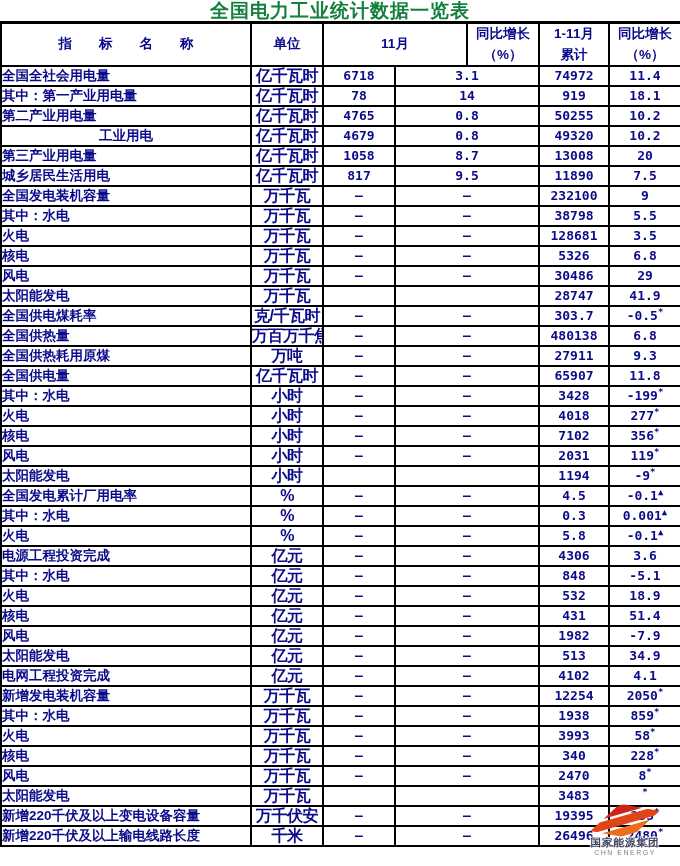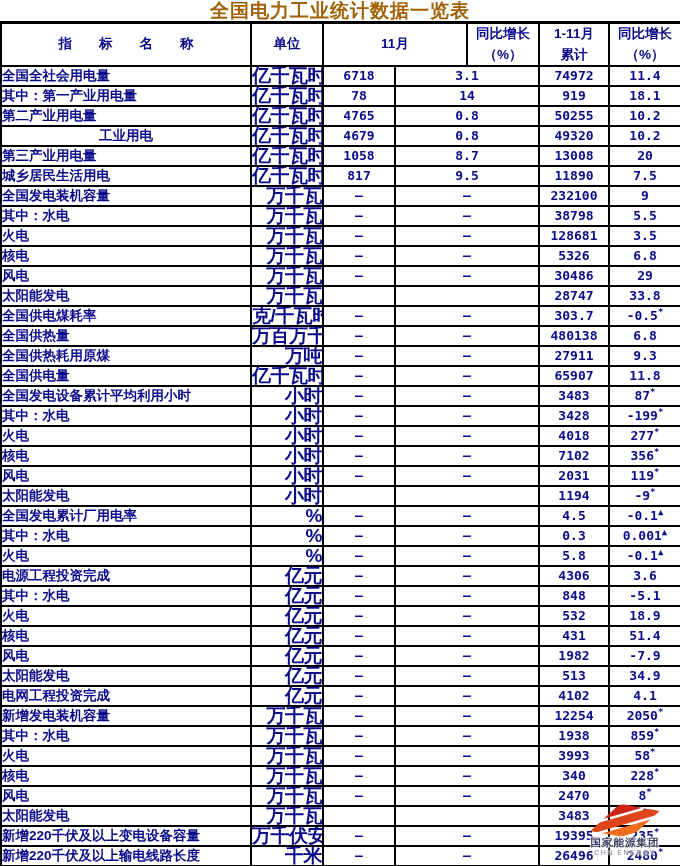--- a/index.html
+++ b/index.html
@@ -2,39 +2,39 @@
 <html><head>
 <meta charset="utf-8">
 <style>
   html,body{margin:0;padding:0;}
   body{
     width:680px;height:866px;background:#ffffff;position:relative;overflow:hidden;
     font-family:"Liberation Sans", sans-serif;
   }
   .title{
     height:21px;line-height:21px;text-align:center;
-    color:#a16207;font-weight:bold;font-size:19px;letter-spacing:1px;
+    color:#15803d;font-weight:bold;font-size:19px;letter-spacing:1px;
   }
   table.tbl{
     border-collapse:collapse;table-layout:fixed;width:680px;
     color:#0a0a8a;font-weight:bold;
   }
   table.tbl{border-top:3px solid #000;}
   .tbl th,.tbl td{
     border:2px solid #000;padding:0;overflow:hidden;white-space:nowrap;
   }
   thead th{
     height:41px;font-size:13.5px;text-align:center;line-height:1.5;vertical-align:middle;
   }
   tbody td{height:18px;font-size:13.5px;line-height:18px;vertical-align:middle;}
   .c-ind{text-align:left;margin-left:24px;}
   .lvl0{padding-left:7px;}
   .lvl1{padding-left:144px;}
   .lvl2{padding-left:200px;text-align:center;}
-  .c-unit{text-align:right;font-size:19px;letter-spacing:-0.5px;}
+  .c-unit{text-align:center;font-size:16px;letter-spacing:-0.5px;}
   .c-num{
     text-align:center;
     font-family:"DejaVu Sans Mono", monospace;
     font-size:13px;
   }
   sup.mark{font-size:9px;line-height:0;vertical-align:super;}
   .watermark{
     position:absolute;left:581px;top:803px;width:88px;z-index:3;
     text-align:center;pointer-events:none;
   }
@@ -173,21 +173,21 @@
           <td class="c-num" colspan="2">–</td>
           <td class="c-num">30486</td>
           <td class="c-num">29</td>
         </tr>
         <tr>
           <td class="c-ind lvl0">太阳能发电</td>
           <td class="c-unit">万千瓦</td>
           <td class="c-num"></td>
           <td class="c-num" colspan="2"></td>
           <td class="c-num">28747</td>
-          <td class="c-num">33.8</td>
+          <td class="c-num">41.9</td>
         </tr>
         <tr>
           <td class="c-ind lvl0">全国供电煤耗率</td>
           <td class="c-unit">克/千瓦时</td>
           <td class="c-num">–</td>
           <td class="c-num" colspan="2">–</td>
           <td class="c-num">303.7</td>
           <td class="c-num">-0.5<sup class="mark">*</sup></td>
         </tr>
         <tr>
@@ -206,28 +206,20 @@
           <td class="c-num">27911</td>
           <td class="c-num">9.3</td>
         </tr>
         <tr>
           <td class="c-ind lvl0">全国供电量</td>
           <td class="c-unit">亿千瓦时</td>
           <td class="c-num">–</td>
           <td class="c-num" colspan="2">–</td>
           <td class="c-num">65907</td>
           <td class="c-num">11.8</td>
-        </tr>
-        <tr>
-          <td class="c-ind lvl0">全国发电设备累计平均利用小时</td>
-          <td class="c-unit">小时</td>
-          <td class="c-num">–</td>
-          <td class="c-num" colspan="2">–</td>
-          <td class="c-num">3483</td>
-          <td class="c-num">87<sup class="mark">*</sup></td>
         </tr>
         <tr>
           <td class="c-ind lvl0">其中：水电</td>
           <td class="c-unit">小时</td>
           <td class="c-num">–</td>
           <td class="c-num" colspan="2">–</td>
           <td class="c-num">3428</td>
           <td class="c-num">-199<sup class="mark">*</sup></td>
         </tr>
         <tr>

